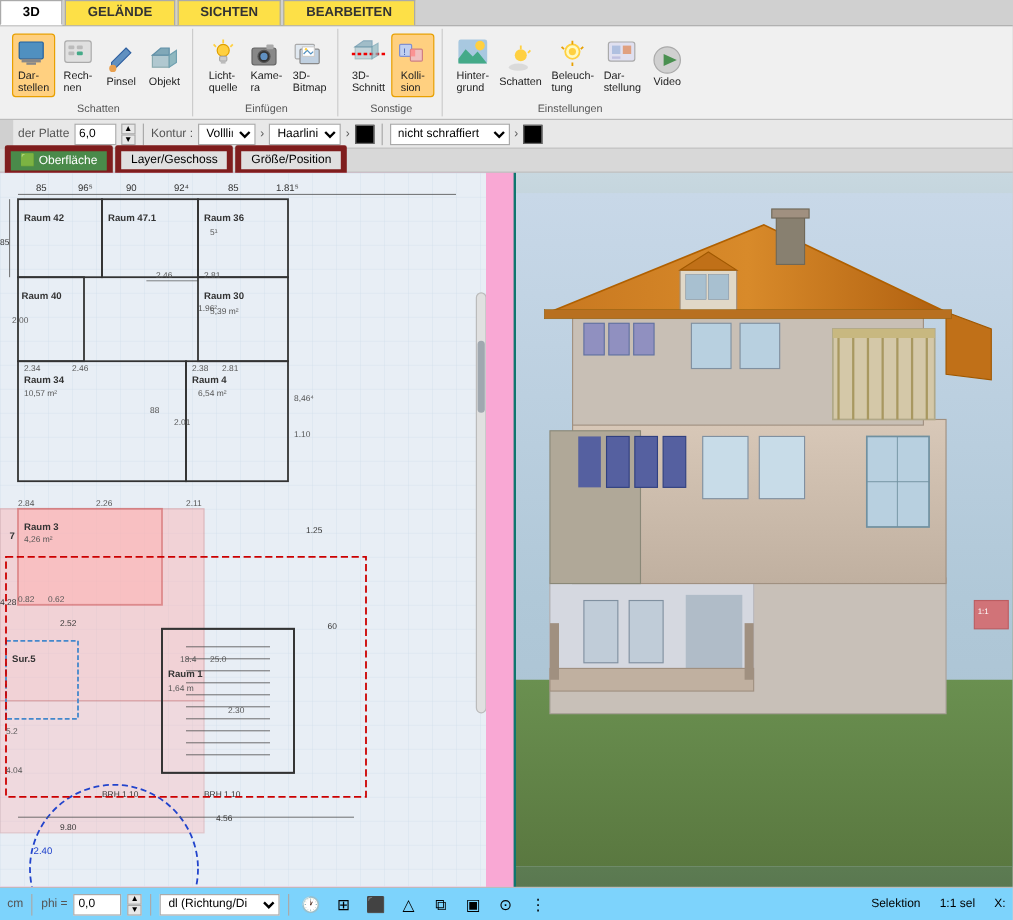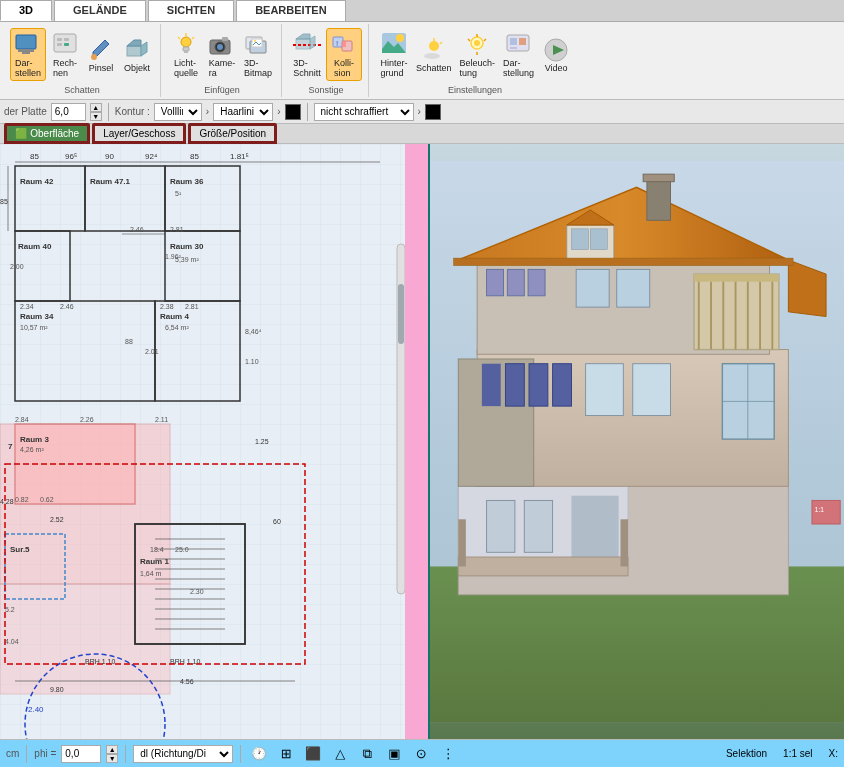--- a/index.html
+++ b/index.html
@@ -13,21 +13,21 @@
       border-bottom: 1px solid #aaa;
     }
     .top-tab {
       padding: 3px 18px;
       cursor: pointer;
       font-size: 11px;
       font-weight: bold;
       color: #333;
       border: 1px solid #aaa;
       border-bottom: none;
-      background: #ffffff;
+      background: #fde047;
       margin-right: 2px;
     }
     .top-tab.active {
       background: #fff;
       color: #000;
       border-bottom: 1px solid #fff;
     }
 
     
     #ribbon {
@@ -87,20 +87,21 @@
     
     #prop-bar {
       background: #e8e8e8;
       border-bottom: 1px solid #bbb;
       height: 24px;
       display: flex;
       align-items: center;
       padding: 0 4px;
       gap: 4px;
       font-size: 10px;
+      margin-left: 11px;
     }
     .prop-label { color: #555; font-size: 10px; }
     .prop-input {
       border: 1px solid #aaa;
       background: #fff;
       padding: 1px 3px;
       font-size: 10px;
       height: 18px;
     }
     .prop-select {
@@ -124,21 +125,21 @@
       display: flex;
       align-items: center;
       padding: 0 4px;
       border-bottom: 1px solid #bbb;
       gap: 2px;
     }
     .view-tab {
       padding: 2px 8px;
       cursor: pointer;
       font-size: 10px;
-      border: 3px solid #7f1d1d;
+      border: 5px solid #7f1d1d;
       background: #e0e0e0;
       border-radius: 2px 2px 0 0;
     }
     .view-tab.active { background: #4a8a4a; color: #fff; }
 
     
     #main-area {
       display: flex;
       height: calc(767px - 22px - 78px - 24px - 20px - 28px);
     }

